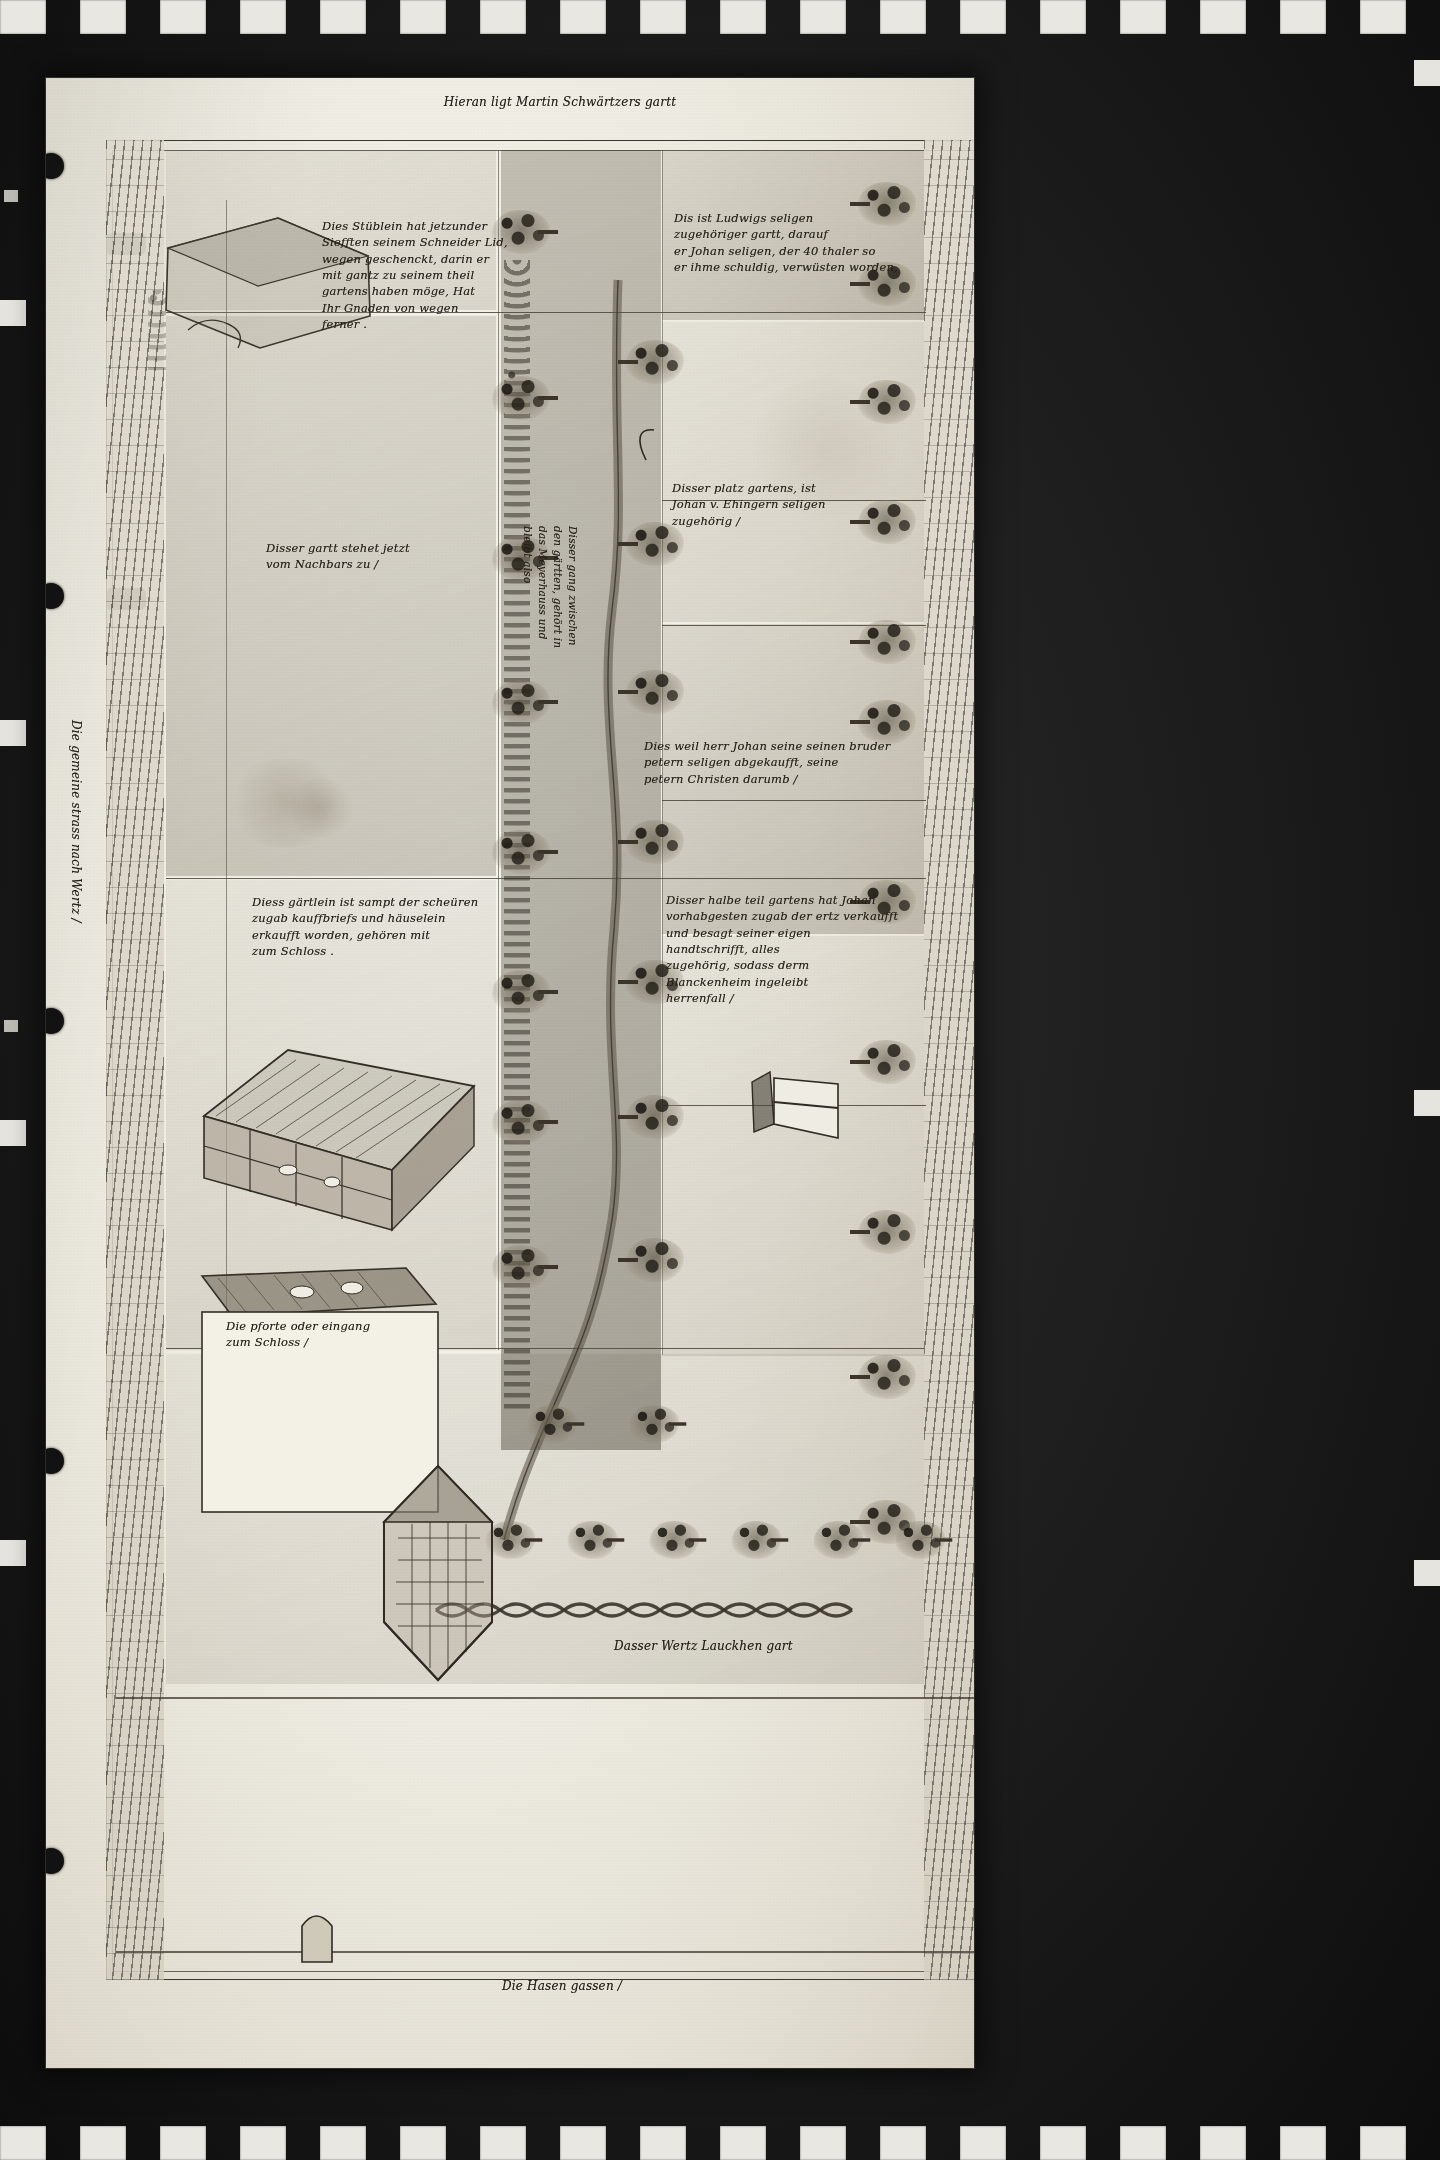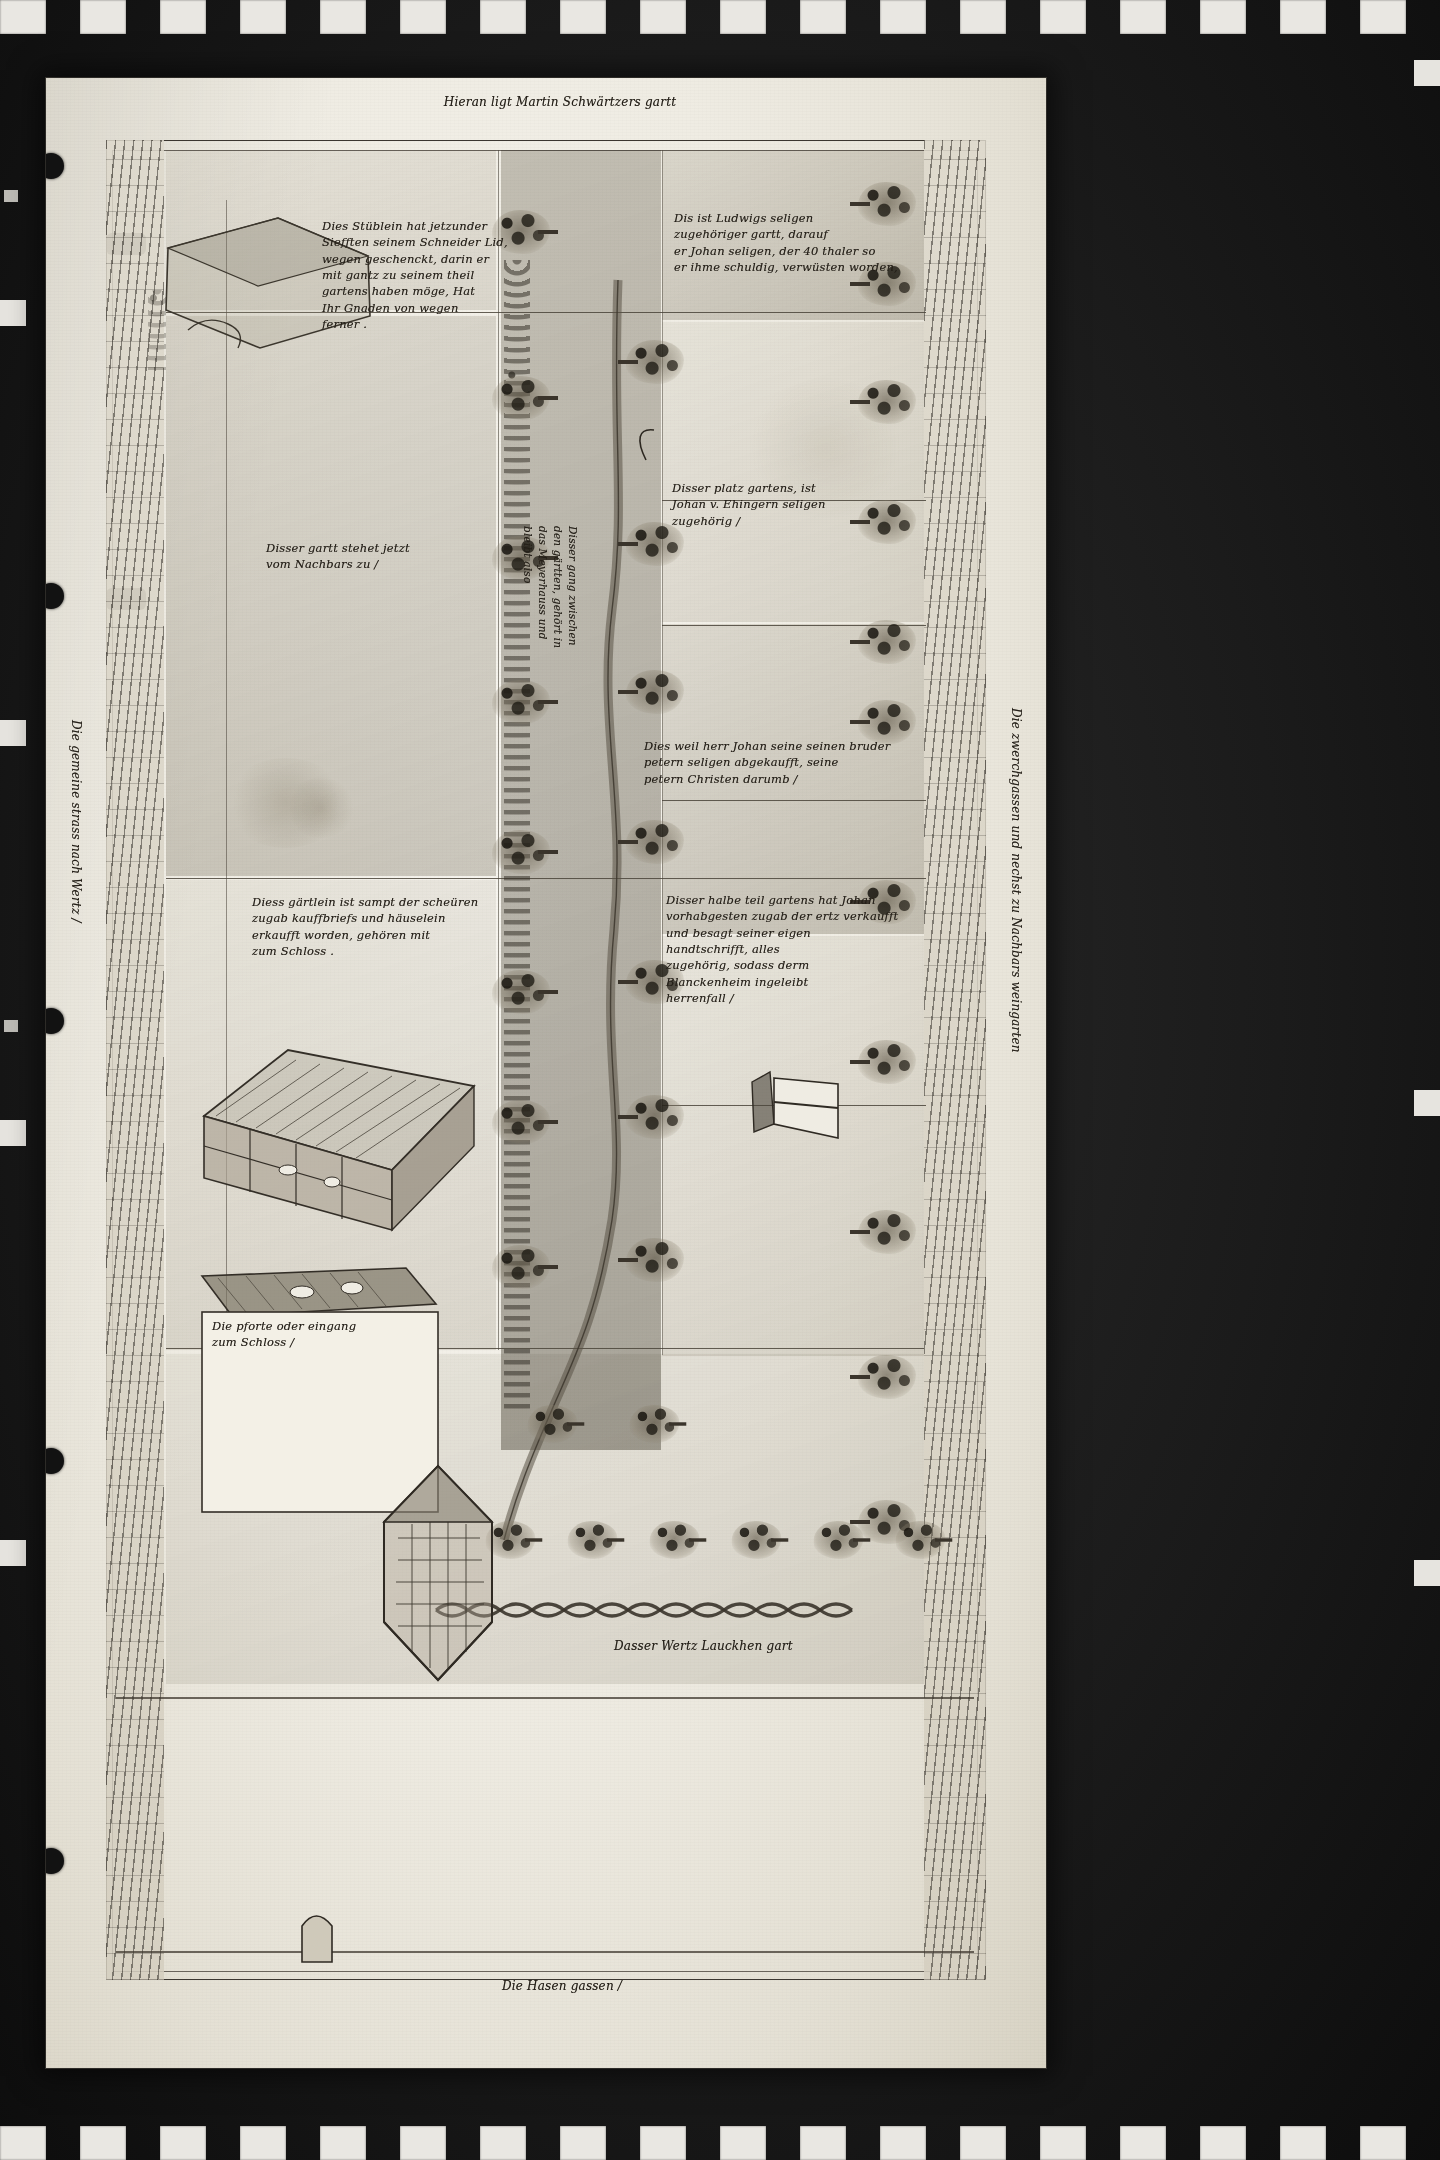--- a/index.html
+++ b/index.html
@@ -34,21 +34,21 @@
   .edge-marks.left{left:0;}
   .edge-marks.right{right:0;}
   .edge-tick{
     position:absolute;left:0;width:26px;height:26px;background:#e6e4df;
   }
   .edge-tick.small{width:14px;height:12px;background:#bdbbb6;}
 
   
   .sheet{
     position:absolute;
-    left:46px;top:78px;width:1000px;height:1990px;
+    left:46px;top:78px;width:928px;height:1990px;
     background:
       linear-gradient(100deg, rgba(0,0,0,.05) 0%, rgba(0,0,0,0) 22%),
       radial-gradient(ellipse at 45% 38%, #f7f5ef 0%, #efece3 48%, #e4e0d4 78%, #d8d3c4 100%);
     box-shadow:0 0 26px 8px rgba(0,0,0,.55), 0 0 0 1px #4a4740;
     overflow:hidden;
   }
   .sheet-grain{
     position:absolute;inset:0;opacity:.5;
     background:
       repeating-linear-gradient(0deg, rgba(0,0,0,.022) 0 1px, rgba(255,255,255,0) 1px 3px),
@@ -552,21 +552,21 @@
 handtschrifft, alles
 zugehörig, sodass derm
 Blanckenheim ingeleibt
 herrenfall /</div>
 
       <div class="ms sm" style="left:146px;top:754px;width:250px;">Diess gärtlein ist sampt der scheüren
 zugab kauffbriefs und häuselein
 erkaufft worden, gehören mit
 zum Schloss .</div>
 
-      <div class="ms sm" style="left:106px;top:1178px;width:220px;">Die pforte oder eingang
+      <div class="ms sm" style="left:120px;top:1178px;width:220px;">Die pforte oder eingang
 zum Schloss /</div>
 
       <div class="ms cap" style="left:508px;top:1498px;width:280px;">Dasser Wertz Lauckhen gart</div>
 
       <div class="ms cap center" style="left:316px;top:1838px;width:280px;">Die Hasen gassen /</div>
 
       <div class="ms cap rot-vert" style="left:-22px;top:580px;width:300px;">Die gemeine strass nach Wertz /</div>
 
       <div class="ms cap rot-vert" style="left:918px;top:568px;width:400px;">Die zwerchgassen und nechst zu Nachbars weingarten</div>
 

